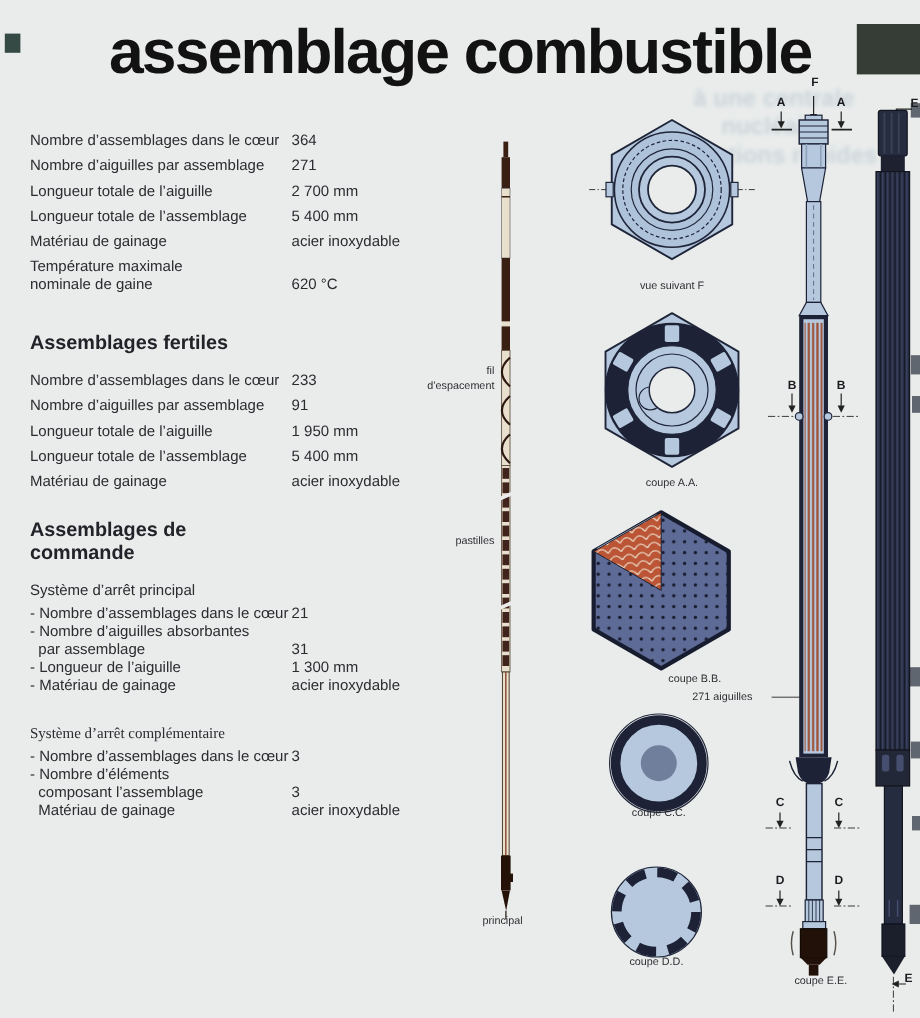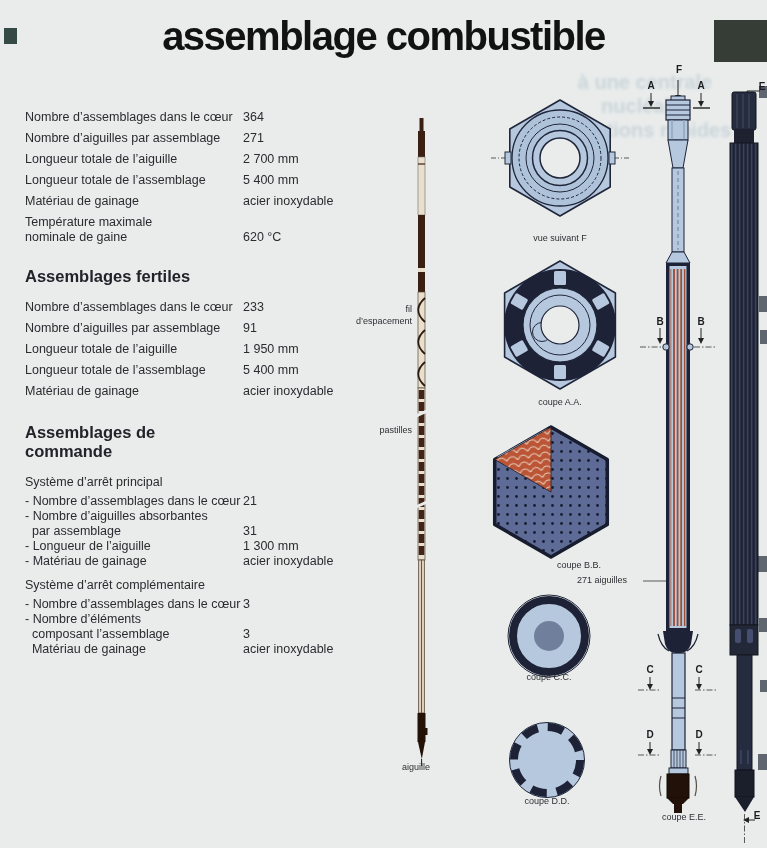--- a/index.html
+++ b/index.html
@@ -1,34 +1,34 @@
 <!DOCTYPE html>
 <html><head>
 <meta charset="utf-8">
 <style>
   html,body{margin:0;padding:0;}
   body{width:767px;height:848px;position:relative;background:#e9eceb;
        font-family:"Liberation Sans","DejaVu Sans",sans-serif;color:#2b2b30;overflow:hidden;}
   .abs{position:absolute;}
   
-  #title{left:0;right:0;top:14px;text-align:center;font-size:40px;font-weight:bold;
+  #title{left:0;right:0;top:14px;text-align:center;font-size:52px;font-weight:bold;
          letter-spacing:-1.5px;color:#121212;}
   
   #ghost{left:540px;top:70px;width:210px;text-align:center;font-weight:bold;font-size:20px;
          line-height:24px;color:#8fa6b8;opacity:.33;filter:blur(1.6px);}
   
   #specs{left:25px;top:110px;width:340px;}
   h2.sec{font-size:16.5px;font-weight:bold;margin:0 0 14px 0;color:#222228;white-space:pre-line;line-height:19px;}
-  h2.sec.mt{margin-top:22px;}
+  h2.sec.mt{margin-top:32px;}
   h2.sec.mt2{margin-top:24px;}
   .row{display:flex;align-items:flex-end;margin-bottom:6px;font-size:12.5px;line-height:15px;}
   .rl{width:218px;white-space:pre;}
   .rv{flex:1;white-space:pre;}
   .subtitle{font-size:12.5px;line-height:15px;margin:13px 0 4px 0;}
-  .subtitle.s2{margin-top:9px;}
+  .subtitle.s2{margin-top:25px;font-family:Liberation Serif, serif;}
   .srow{display:flex;align-items:flex-end;font-size:12.5px;line-height:15px;margin-bottom:0;}
   .srow .rl{width:218px;}
   
   .lbl{font-size:9px;color:#2e2e33;line-height:12px;}
   .ctr{text-align:center;}
   .rgt{text-align:right;white-space:pre-line;}
   .mk{font-size:10px;font-weight:bold;color:#1c1c20;width:14px;text-align:center;}
   
   .art{background:#1c241c;opacity:.88;}
   .nub{background:#232d3c;opacity:.7;}
@@ -325,22 +325,22 @@
     <polygon points="340,737 359,737 350,752" fill="#1b1f2c"></polygon>
     <line x1="349.5" y1="754" x2="349.5" y2="785" stroke="#333" stroke-width="0.8" stroke-dasharray="6 2 1.5 2"></line>
     <line x1="353" y1="760" x2="360" y2="760" stroke="#222" stroke-width="1"></line>
     <polygon points="354,757 354,763 348,760" fill="#222"></polygon>
   </g>
 </svg>
 </div>
 
 <div class="abs lbl rgt" style="right:355px;top:303px;">fil
 d’espacement</div>
-<div class="abs lbl rgt" style="right:355px;top:424px;">pastilles</div>
-<div class="abs lbl" style="left:402px;top:761px;">aiguille</div>
+<div class="abs lbl rgt" style="right:355px;top:444px;">pastilles</div>
+<div class="abs lbl" style="left:402px;top:761px;">principal</div>
 
 <div class="abs lbl ctr" style="left:510px;width:100px;top:232px;">vue suivant F</div>
 <div class="abs lbl ctr" style="left:510px;width:100px;top:396px;">coupe A.A.</div>
 <div class="abs lbl ctr" style="left:501px;width:100px;top:559px;text-align:right;">coupe B.B.</div>
 <div class="abs lbl rgt" style="left:544px;width:83px;top:574px;">271 aiguilles</div>
 <div class="abs lbl ctr" style="left:499px;width:100px;top:671px;">coupe C.C.</div>
 <div class="abs lbl ctr" style="left:497px;width:100px;top:795px;">coupe D.D.</div>
 <div class="abs lbl ctr" style="left:634px;width:100px;top:811px;">coupe E.E.</div>
 
 <div class="abs mk" style="left:672px;top:64px;">F</div>

